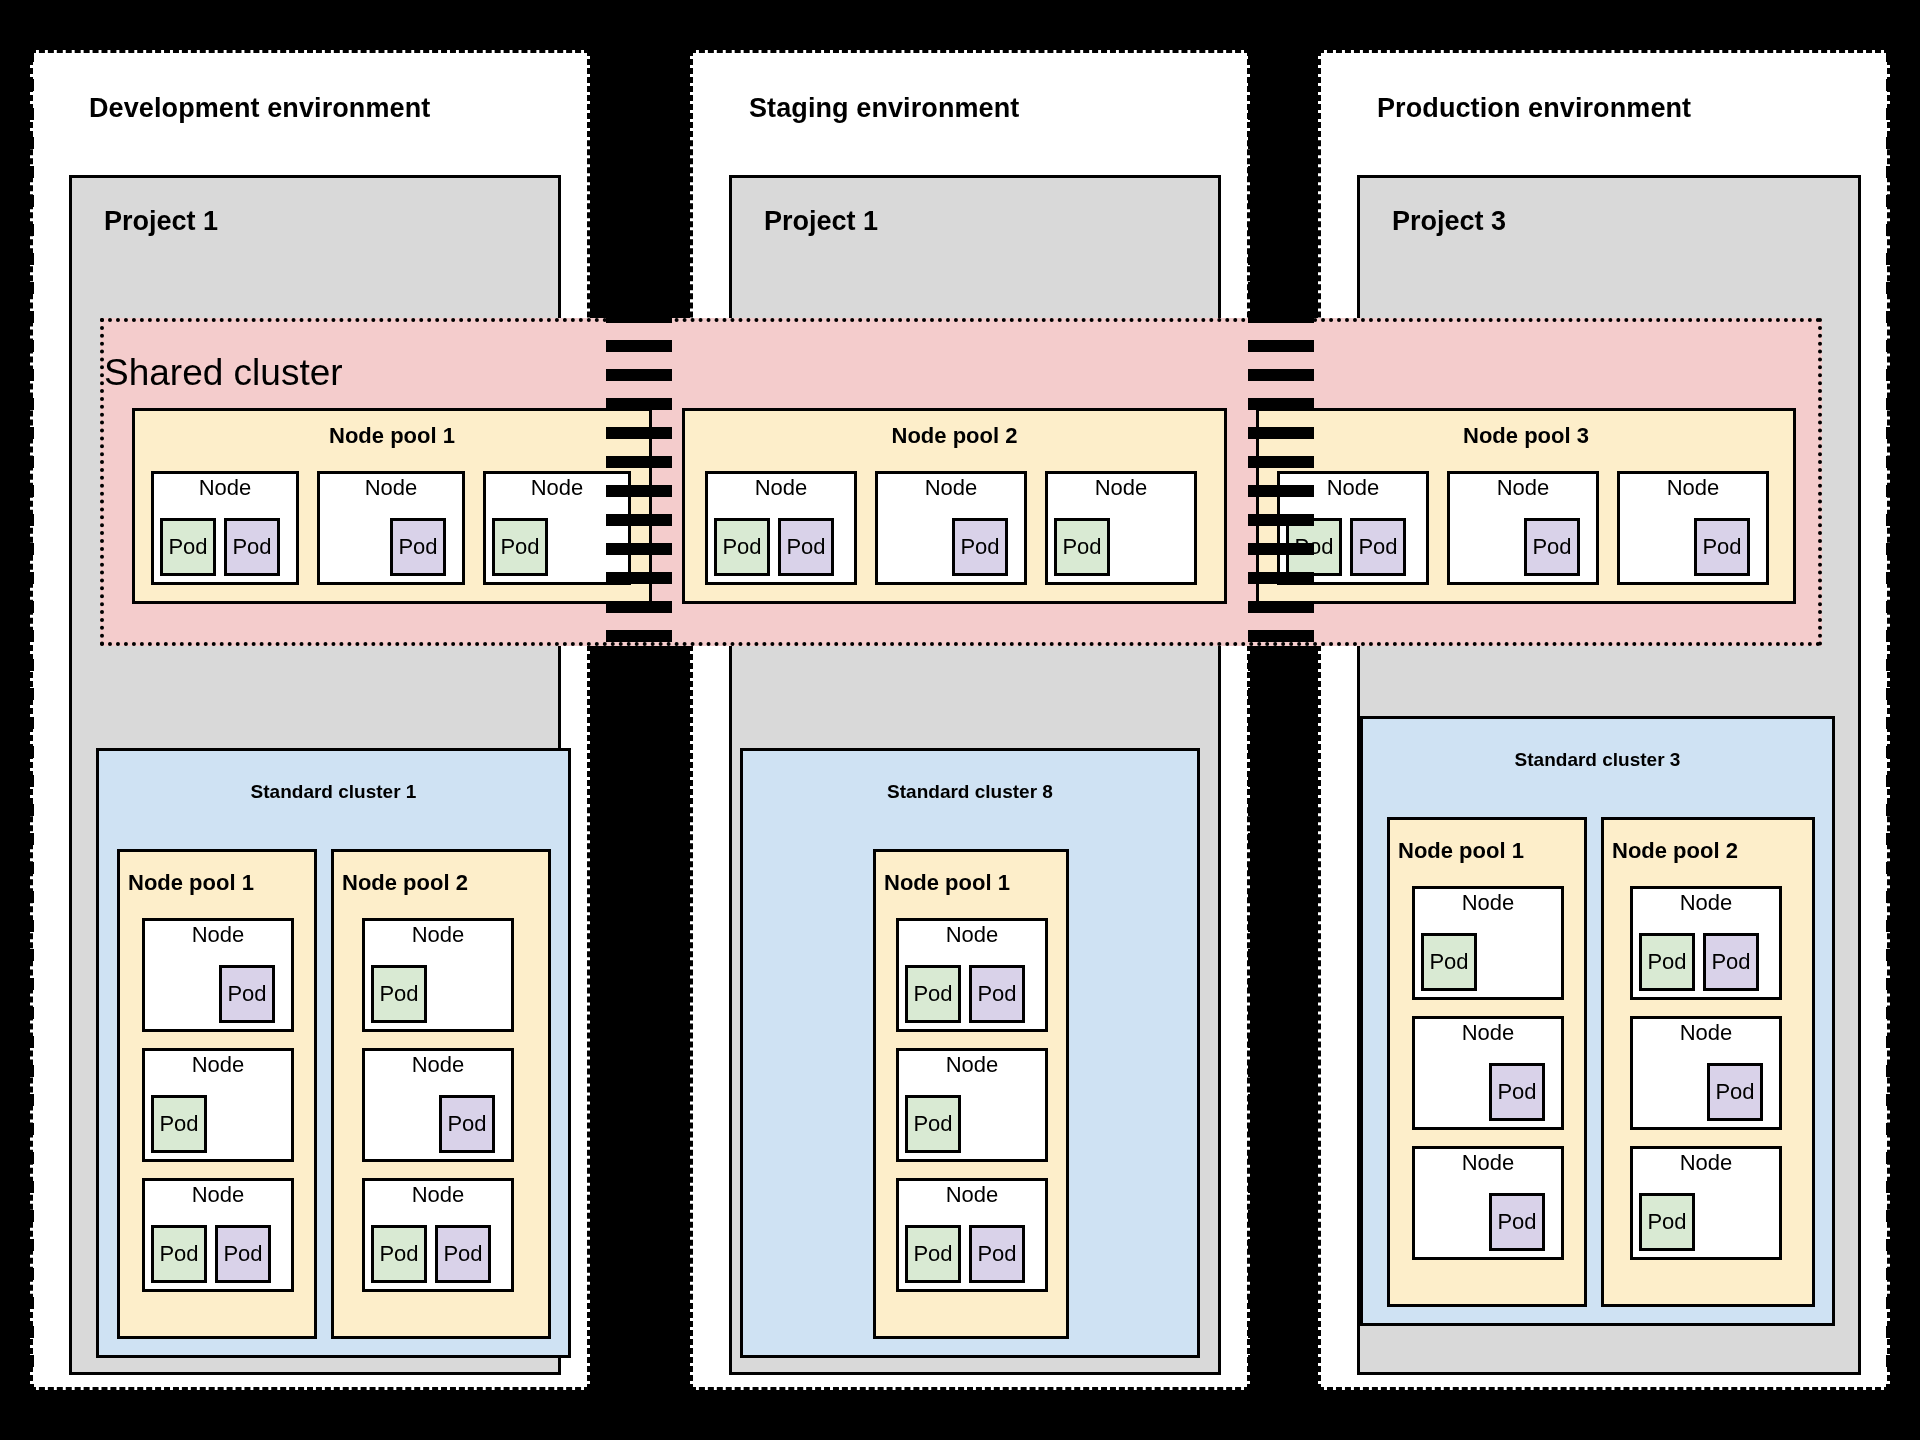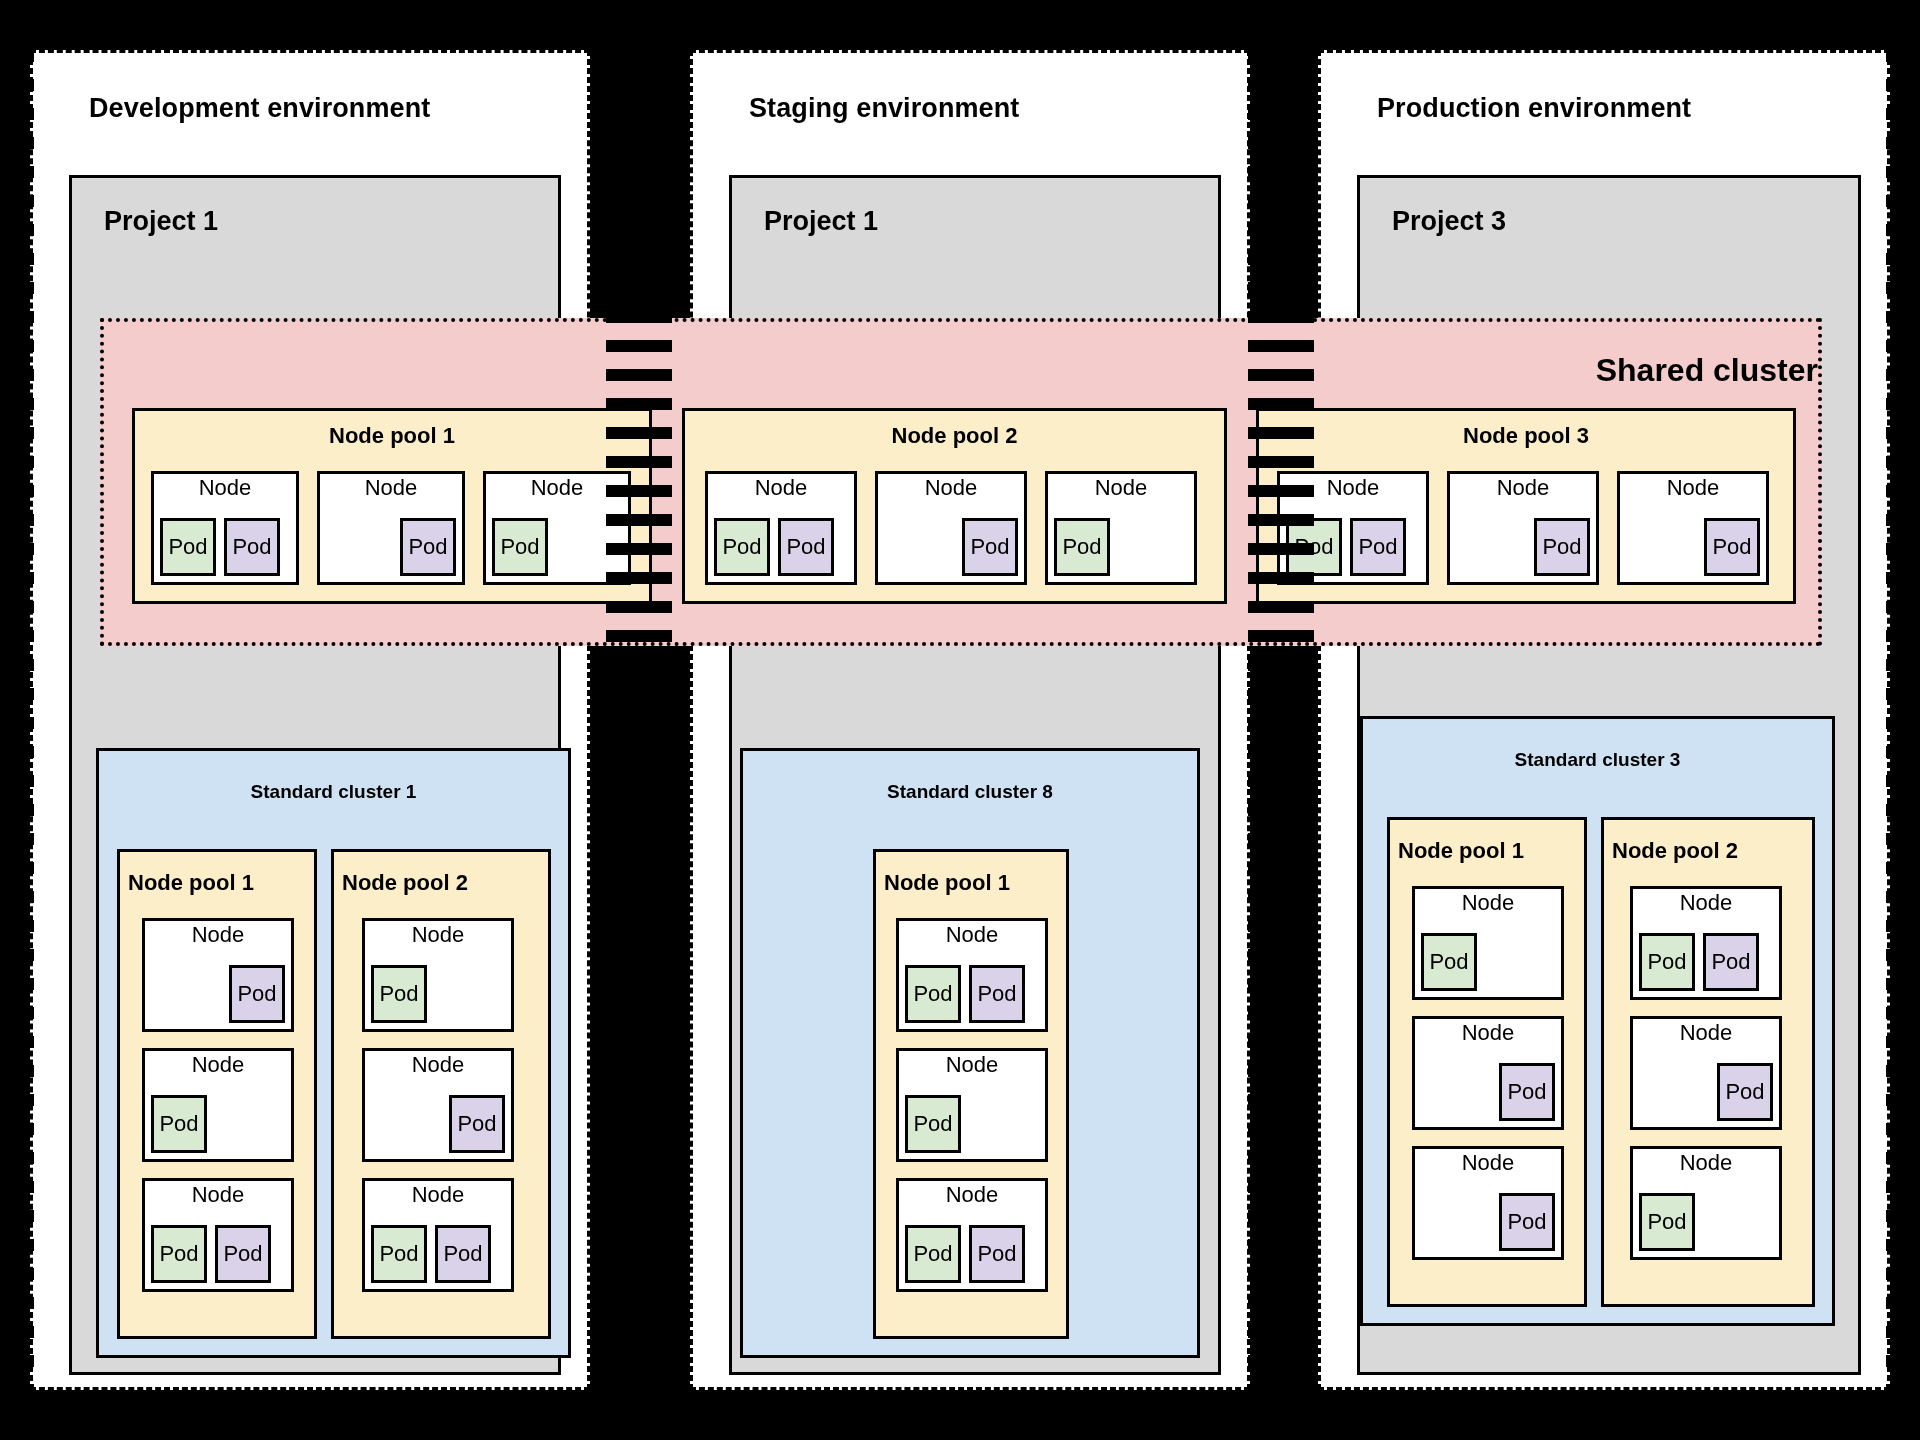--- a/index.html
+++ b/index.html
@@ -53,22 +53,22 @@
   #shared-cluster {
     position: absolute;
     left: 100px; top: 318px;
     width: 1722px; height: 328px;
     background: #f4cccc;
     border: 4px dotted #000;
     z-index: 5;
   }
   #shared-cluster-title {
     position: absolute; left: 0; right: 0; top: 30px;
-    text-align: right;
-    font-size: 32px; font-weight: 700; color: #000;
+    text-align: left;
+    font-size: 37px; font-weight: 400; color: #000;
   }
 
   
   .nodepool {
     position: absolute;
     background: #fce5cd00;
     background-color: #fdeeca;
     border: 3px solid #000;
   }
   .np-title {
@@ -90,21 +90,21 @@
   }
   .node-label {
     text-align: center;
     font-size: 22px; color: #000;
     line-height: 1.05;
     padding-top: 2px;
   }
   .pods {
     display: flex;
     gap: 8px;
-    padding: 2px 6px 6px 6px;
+    padding: 2px 16px 6px 6px;
     flex: 1;
     align-items: flex-end;
   }
   .pods.right { justify-content: flex-end; }
   .pods.left  { justify-content: flex-start; }
   .pod {
     border: 3px solid #000;
     font-size: 22px; color: #000;
     display: flex; align-items: center; justify-content: center;
     line-height: 1;

